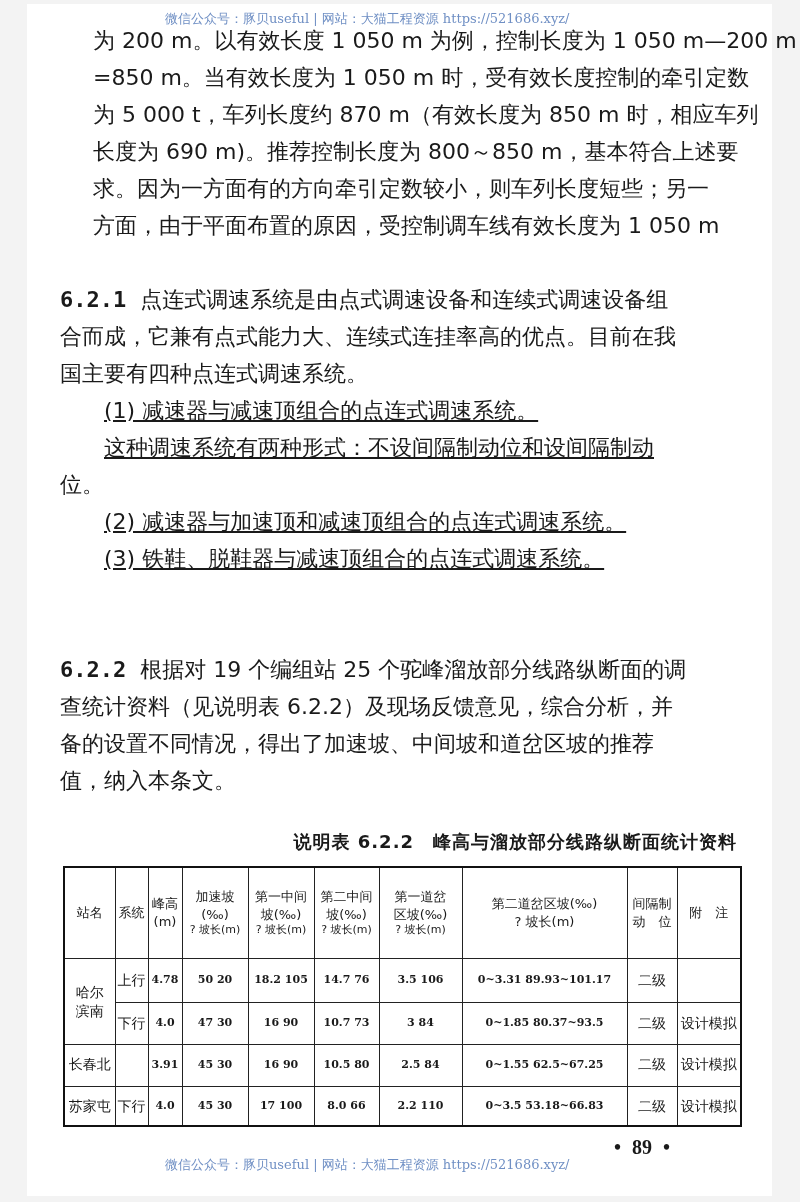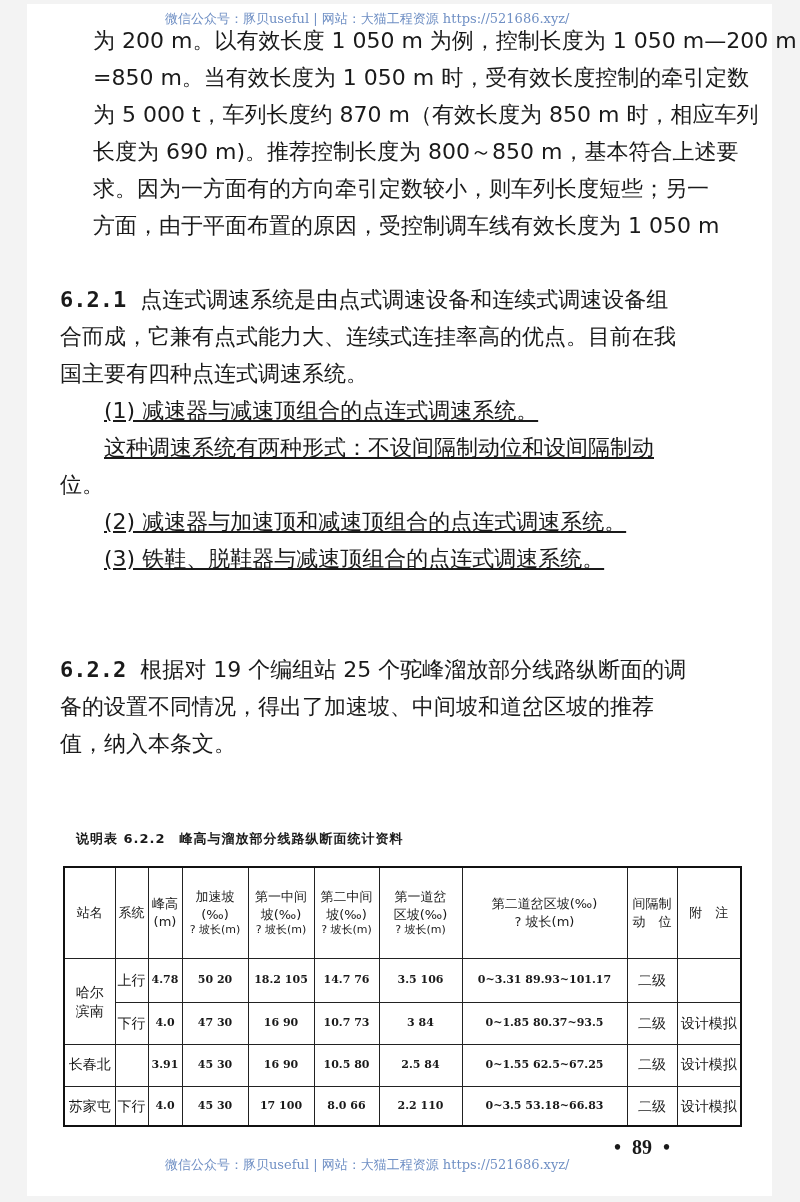--- a/index.html
+++ b/index.html
@@ -15,22 +15,22 @@
     font-family: "DejaVu Serif", serif; white-space:nowrap; letter-spacing:0px;
   }
   .body-text {
     position:absolute; left:60px; width:690px; font-size:22px; line-height:37px;
     font-family: "DejaVu Sans", sans-serif; color:#1a1a1a;
   }
   .line { height:37px; white-space:nowrap; overflow:visible; text-align:justify; }
   .clause { font-family: "DejaVu Sans Mono", monospace; font-weight:bold; margin-right:14px; }
   .indent { padding-left:44px;text-decoration:underline; }
   .table-title {
-    position:absolute; left:76px; width:690px; top:830px; text-align:left;
-    font-size:13px; font-weight:bold; font-family:"DejaVu Sans", sans-serif; letter-spacing:1px;
+    position:absolute; left:47px; width:690px; top:830px; text-align:right;
+    font-size:18px; font-weight:bold; font-family:"DejaVu Sans", sans-serif; letter-spacing:1px;
   }
   table.stats {
     position:absolute; left:63px; top:866px; border-collapse:collapse;
     border:2px solid #111; font-family:"DejaVu Sans", sans-serif; font-size:14px;
   }
   table.stats td, table.stats th {
     border:1px solid #222; padding:0; text-align:center; vertical-align:middle; font-weight:normal;
     line-height:1.35;
   }
   table.stats th { height:90px; font-size:13px; }
@@ -69,20 +69,21 @@
   <div class="line">国主要有四种点连式调速系统。</div>
   <div class="line indent">(1) 减速器与减速顶组合的点连式调速系统。</div>
   <div class="line indent">这种调速系统有两种形式：不设间隔制动位和设间隔制动</div>
   <div class="line">位。</div>
   <div class="line indent">(2) 减速器与加速顶和减速顶组合的点连式调速系统。</div>
   <div class="line indent">(3) 铁鞋、脱鞋器与减速顶组合的点连式调速系统。</div>
 </div>
 
 <div class="body-text" style="top:637px;margin-top:14px;">
   <div class="line"><span class="clause">6.2.2</span><span>根据对 19 个编组站 25 个驼峰溜放部分线路纵断面的调</span></div>
+  <div class="line">查统计资料（见说明表 6.2.2）及现场反馈意见，综合分析，并</div>
   <div class="line">备的设置不同情况，得出了加速坡、中间坡和道岔区坡的推荐</div>
   <div class="line">值，纳入本条文。</div>
 </div>
 
 <div class="table-title">说明表 6.2.2　峰高与溜放部分线路纵断面统计资料</div>
 
 <table class="stats">
   <colgroup>
     <col style="width:51px">
       <col style="width:33px">

